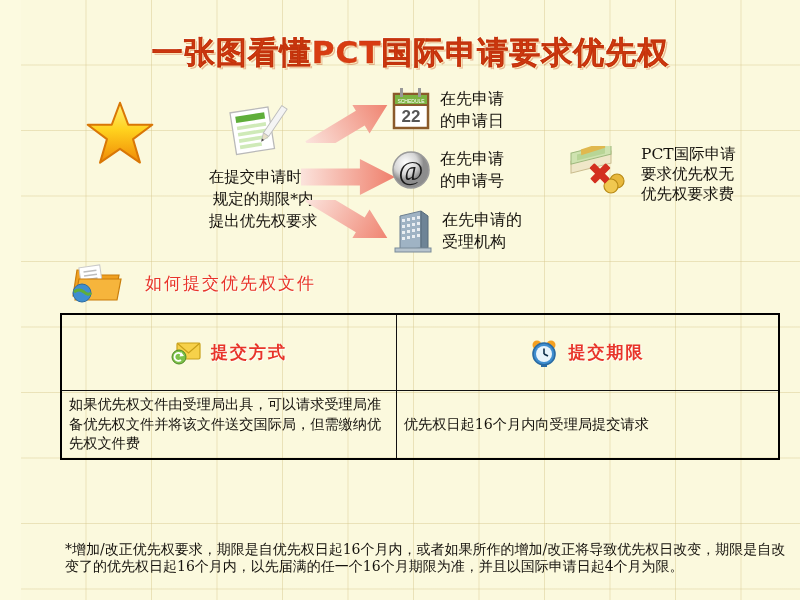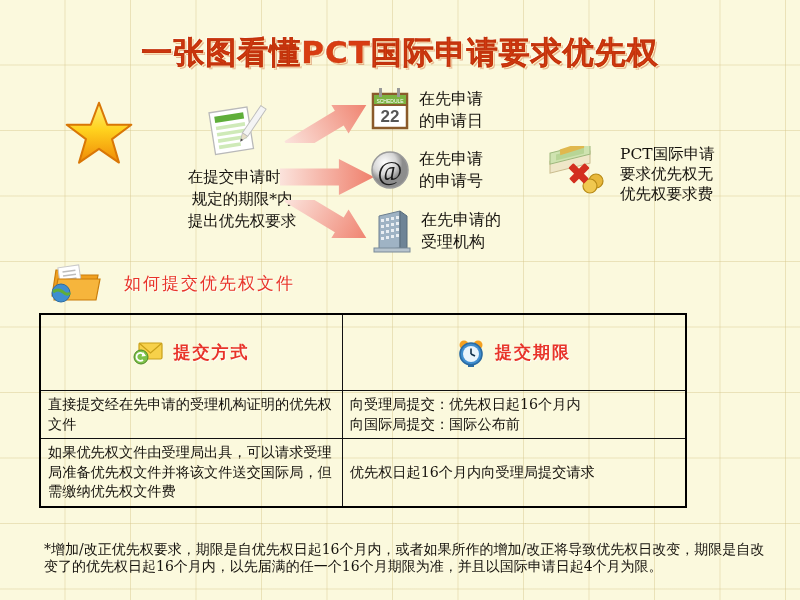--- a/index.html
+++ b/index.html
@@ -11,20 +11,21 @@
   }
   
   #slide{
     position:absolute;inset:0;
     background-color:#fbf9dd;
     background-image:
       linear-gradient(to right, rgba(214,198,140,.45) 1px, transparent 1px),
       linear-gradient(to bottom, rgba(214,198,140,.45) 1px, transparent 1px);
     background-size:65.5px 65.5px;
     background-position:-1px -1px;
+    margin-left:21px;
   }
   .abs{position:absolute;}
 
   
   #title{
     left:0;right:0;top:32px;text-align:center;
     font-family:"DejaVu Sans","Liberation Sans",sans-serif;
     font-weight:bold;font-size:31px;letter-spacing:1px;
     color:#d83c12;
     text-shadow:
@@ -74,21 +75,21 @@
   #folder-wrap{left:46px;top:262px;width:56px;height:42px;}
   #sec2{
     left:124px;top:272px;
     color:#e8342a;font-weight:normal;font-size:17px;letter-spacing:2px;
     font-family:"DejaVu Serif","Liberation Serif",serif;
     text-shadow:1px 1px 1px rgba(255,255,255,.85);
   }
 
   
   #tbl{
-    left:39px;top:313px;width:648px;
+    left:39px;top:313px;width:720px;
     border-collapse:collapse;
     border:2.5px solid #000;
     background:transparent;
   }
   #tbl td{
     border:1px solid #111;
     padding:4px 7px;
     font-size:14.2px;line-height:19.5px;color:#15120d;
     font-family:"DejaVu Serif","Liberation Serif",serif;
     vertical-align:middle;white-space:pre-line;
@@ -285,25 +286,20 @@
             <circle cx="14" cy="15" r="8" fill="#e9f4fb"></circle>
             <line x1="14" y1="15" x2="14" y2="9.5" stroke="#11304a" stroke-width="1.6"></line>
             <line x1="14" y1="15" x2="18" y2="17" stroke="#11304a" stroke-width="1.6"></line>
             <rect x="11" y="25" width="6" height="3" fill="#2a6ba3"></rect>
           </svg>
           <span class="htxt">提交期限</span>
         </div>
       </td>
     </tr>
     <tr>
-      <td class="c1">直接提交经在先申请的受理机构证明的优先权文件</td>
-      <td class="c2">向受理局提交：优先权日起16个月内
-向国际局提交：国际公布前</td>
-    </tr>
-    <tr>
       <td class="c1">如果优先权文件由受理局出具，可以请求受理局准备优先权文件并将该文件送交国际局，但需缴纳优先权文件费</td>
       <td class="c2">优先权日起16个月内向受理局提交请求</td>
     </tr>
   </tbody>
     </table>
 
   <div id="foot" class="abs">*增加/改正优先权要求，期限是自优先权日起16个月内，或者如果所作的增加/改正将导致优先权日改变，期限是自改变了的优先权日起16个月内，以先届满的任一个16个月期限为准，并且以国际申请日起4个月为限。</div>
 
 </div>
 

